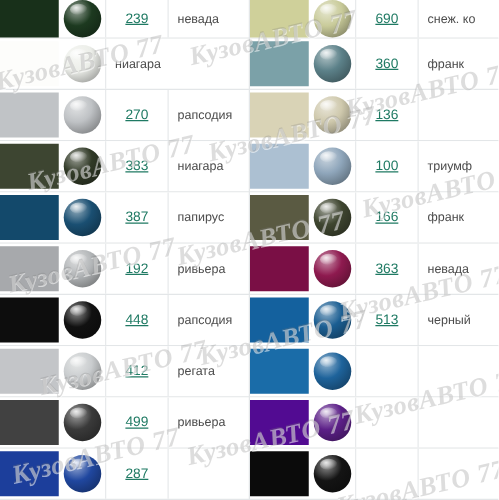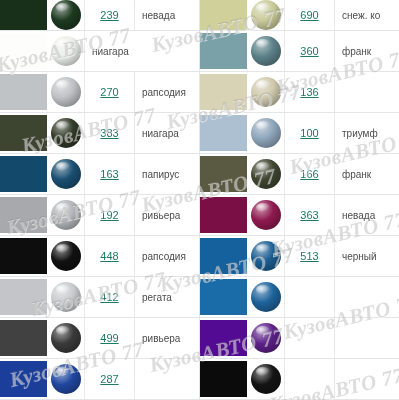--- a/index.html
+++ b/index.html
@@ -206,21 +206,21 @@
           </div>
         </div>
         <div class="row">
           <div class="cell-swatch">
             <div class="swatch" style="background: rgb(19, 73, 107);"></div>
           </div>
           <div class="cell-ball">
             <div class="ball" style="background: radial-gradient(circle at 34% 28%, rgb(145, 171, 187) 0%, rgb(26, 79, 114) 42%, rgb(17, 52, 75) 86%, rgb(12, 36, 51) 100%);"></div>
           </div>
           <div class="cell-code">
-            <span class="code-link">163</span>
+            <span class="code-link">387</span>
           </div>
           <div class="cell-name">
             <span class="name-text">папирус</span>
           </div>
         </div>
         <div class="row">
           <div class="cell-swatch">
             <div class="swatch" style="background: rgb(167, 169, 172);"></div>
           </div>
           <div class="cell-ball">

